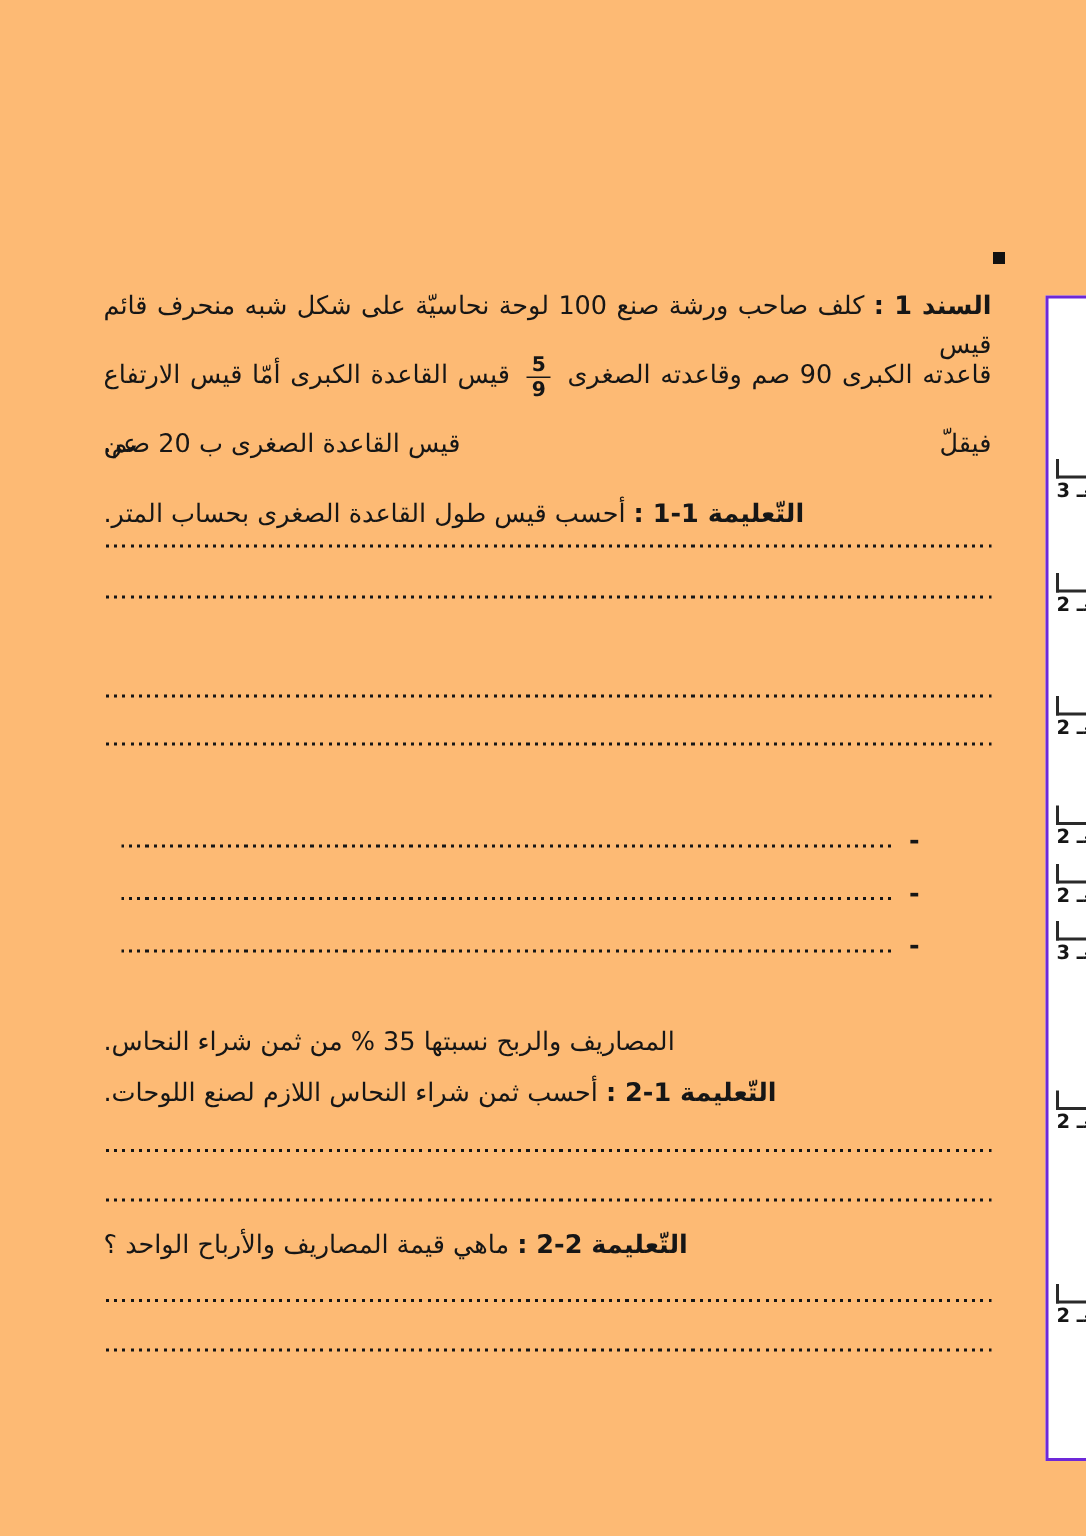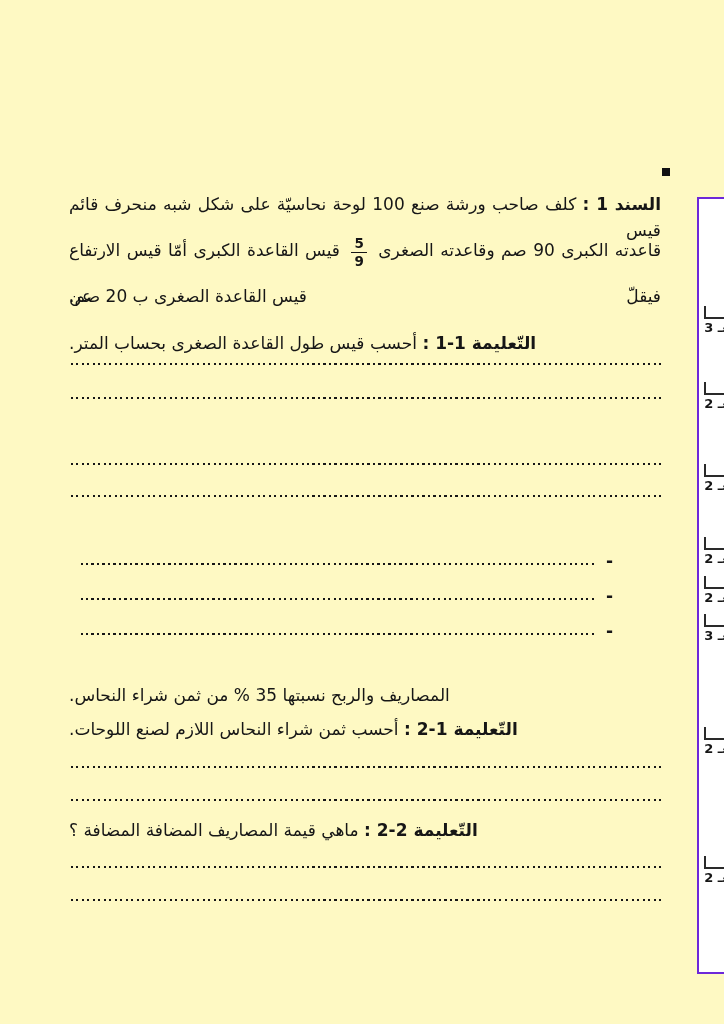--- a/index.html
+++ b/index.html
@@ -1,17 +1,17 @@
 <!DOCTYPE html>
 <html lang="ar" dir="rtl"><head>
 <meta charset="utf-8">
 <style>
   html,body{margin:0;padding:0;background:#ffffff;}
   .page{
-    position:relative;width:724px;height:1024px;background:#fef9c3;
+    position:relative;width:724px;height:1024px;background:#fdba74;
     font-family:"DejaVu Sans",sans-serif;color:#161616;direction:rtl;
     overflow:hidden;
   }
   .row{position:absolute;right:63px;width:592px;font-size:17px;line-height:26px;text-align:left;}
   .justify{text-align:justify;text-align-last:justify;}
   .tall{height:46px;line-height:46px;}
   .row b{font-weight:bold;}
   .dotline{
     position:absolute;right:63px;width:592px;height:2px;
     background:repeating-linear-gradient(to left,#161616 0 2px,transparent 2px 5.5px);
@@ -97,21 +97,21 @@
 
   <div class="row" style="top:716px">
     <b>التّعليمة 1-2 :</b>
     <span>أحسب ثمن شراء النحاس اللازم لصنع اللوحات.</span>
   </div>
   <div class="dotline" style="top:766px"></div>
   <div class="dotline" style="top:799px"></div>
 
   <div class="row" style="top:817px">
     <b>التّعليمة 2-2 :</b>
-    <span>ماهي قيمة المصاريف المضافة المضافة ؟</span>
+    <span>ماهي قيمة المصاريف والأرباح الواحد ؟</span>
   </div>
   <div class="dotline" style="top:866px"></div>
   <div class="dotline" style="top:899px"></div>
 
   <div class="score-box">
     <div class="mark" style="top:107px">
       <div class="bracket"></div>
       <div class="mark-label">معـ 3</div>
     </div>
     <div class="mark" style="top:183px">

